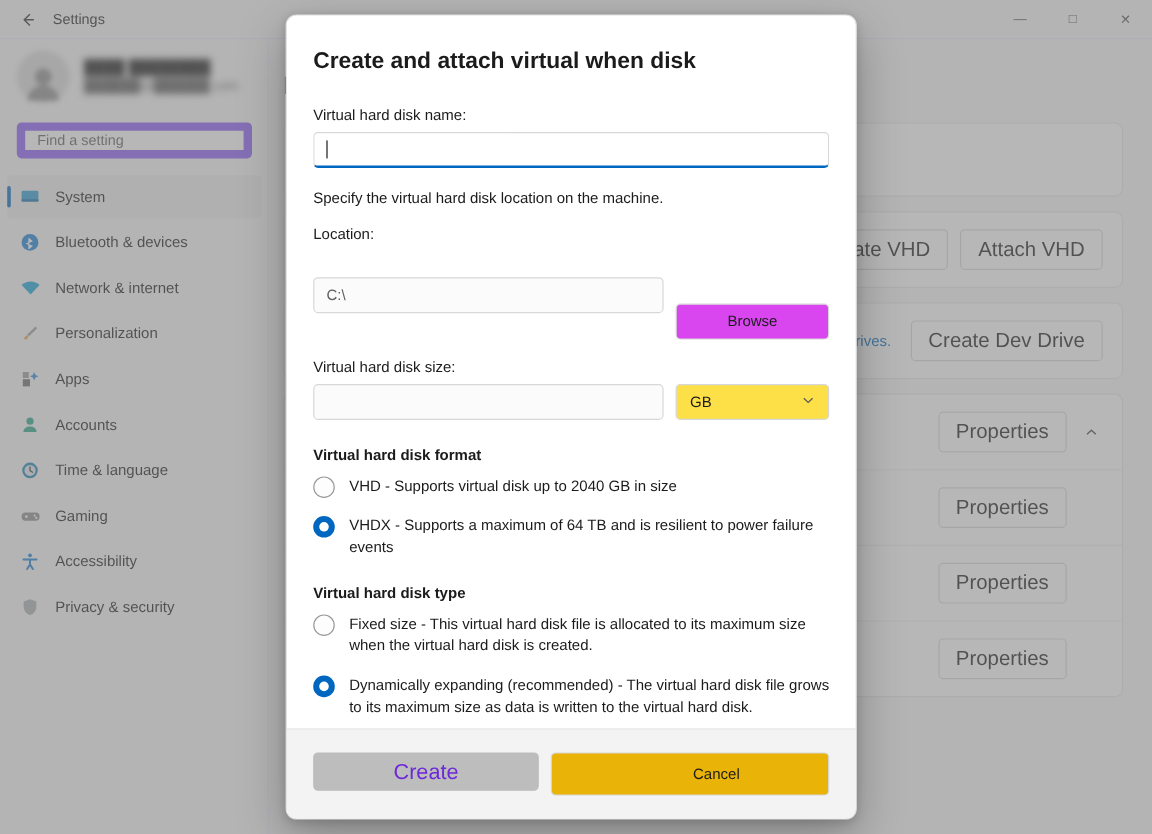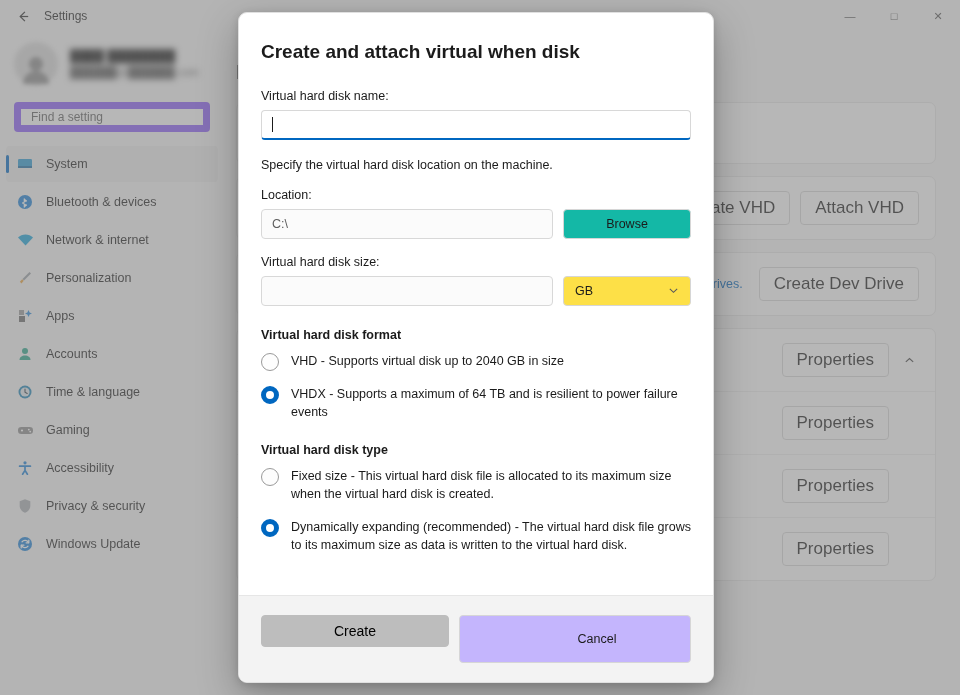--- a/index.html
+++ b/index.html
@@ -163,23 +163,23 @@
   .row2 { display: flex; gap: 10px; align-items: center; }
   .plain-input {
     height: 30px; flex: 1;
     background: #fbfbfb; border: 1px solid #d8d8d8; border-radius: 4px;
     display: flex; align-items: center; padding: 0 10px;
     font-size: 12.5px; color: #5e5e5e;
   }
   .plain-input.empty-val { color: #1b1b1b; }
   .side-btn {
     height: 30px; width: 128px;
-    background: #14b8a6; border: 1px solid #d6d6d6; border-radius: 4px;
+    background: #d946ef; border: 1px solid #d6d6d6; border-radius: 4px;
     font-size: 12.5px; color: #1b1b1b;
-    display: flex; align-items: center; justify-content: center;
+    display: flex; align-items: center; justify-content: center; margin-top: 44px;
   }
   .combo {
     height: 30px; width: 128px;
     background: #fde047; border: 1px solid #d6d6d6; border-radius: 4px;
     display: flex; align-items: center; justify-content: space-between;
     padding: 0 11px;
     font-size: 12.5px; color: #1b1b1b;
   }
   .combo .cv { font-size: 10px; color: #5a5a5a; }
 
@@ -204,26 +204,26 @@
   .dlg-footer {
     flex: 0 0 auto;
     border-top: 1px solid #e6e6e6;
     background: #f3f3f3;
     padding: 19px 22px;
     display: flex; gap: 10px;
   }
   .btn-primary-dis {
     flex: 1; height: 32px;
     background: #bdbdbd; border: 1px solid #bdbdbd; border-radius: 4px;
-    color: #000000; font-size: 14px;
+    color: #6d28d9; font-size: 18px;
     display: flex; align-items: center; justify-content: center;
   }
   .btn-secondary {
-    flex: 1; height: 48px;
-    background: #c4b5fd; border: 1px solid #d6d6d6; border-radius: 4px;
+    flex: 1; height: 36px;
+    background: #eab308; border: 1px solid #d6d6d6; border-radius: 4px;
     color: #1b1b1b; font-size: 12.5px;
     display: flex; align-items: center; justify-content: center; padding-left: 44px;
   }
 </style>
 </head>
 <body>
 
 <div class="app-window">
 
   <div class="titlebar">
@@ -346,30 +346,20 @@
           <span>Accessibility</span>
         </div>
         <div class="nav-item">
           <span class="nav-ico">
             <svg width="16" height="16" viewBox="0 0 16 16">
                 <path d="M8 1.3l5.3 2v4.4c0 3.3-2.3 6-5.3 7-3-1-5.3-3.7-5.3-7V3.3z" fill="#a8adb2"></path>
               </svg>
           </span>
           <span>Privacy &amp; security</span>
         </div>
-        <div class="nav-item">
-          <span class="nav-ico">
-            <svg width="16" height="16" viewBox="0 0 16 16">
-                <circle cx="8" cy="8" r="7" fill="#1b7fd4"></circle>
-                <path d="M11.4 6.6A3.7 3.7 0 005 5.8M4.6 9.4a3.7 3.7 0 006.4.8" stroke="#fff" stroke-width="1.3" fill="none" stroke-linecap="round"></path>
-                <path d="M11.8 4.1v2.7H9.1M4.2 11.9V9.2h2.7" stroke="#fff" stroke-width="1.3" fill="none" stroke-linecap="round" stroke-linejoin="round"></path>
-              </svg>
-          </span>
-          <span>Windows Update</span>
-        </div>
       </div>
     </div>
 
     <div class="content">
       <div class="page-title">Disks &amp; volumes</div>
 
       <div class="card tall"></div>
 
       <div class="card">
         <div class="btn-sub">Create VHD</div>

